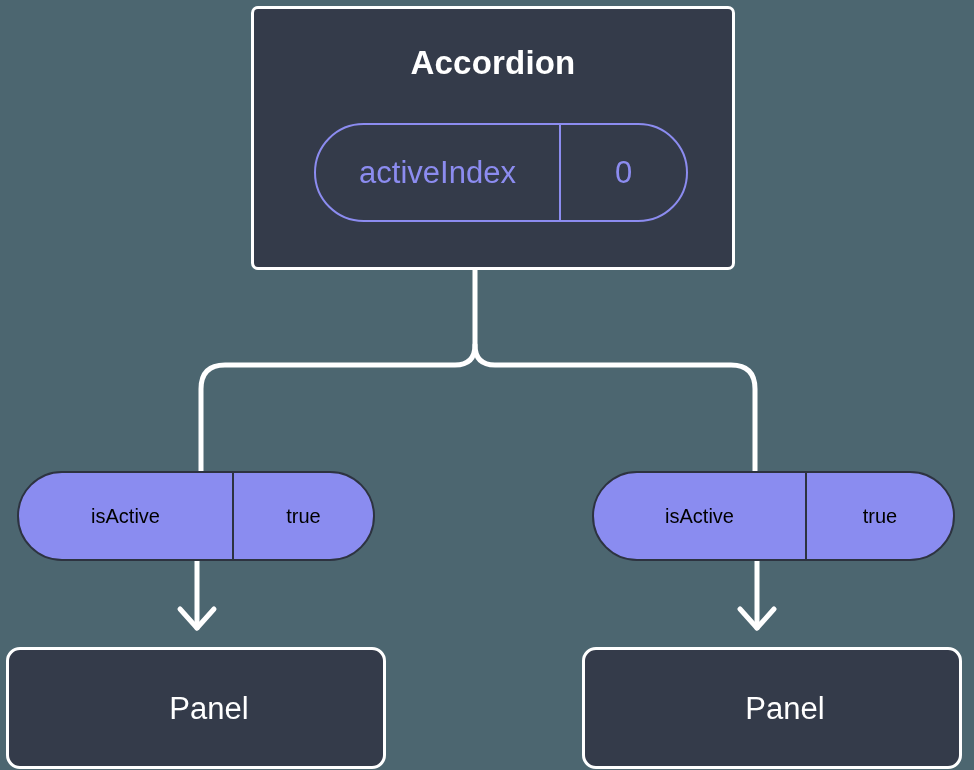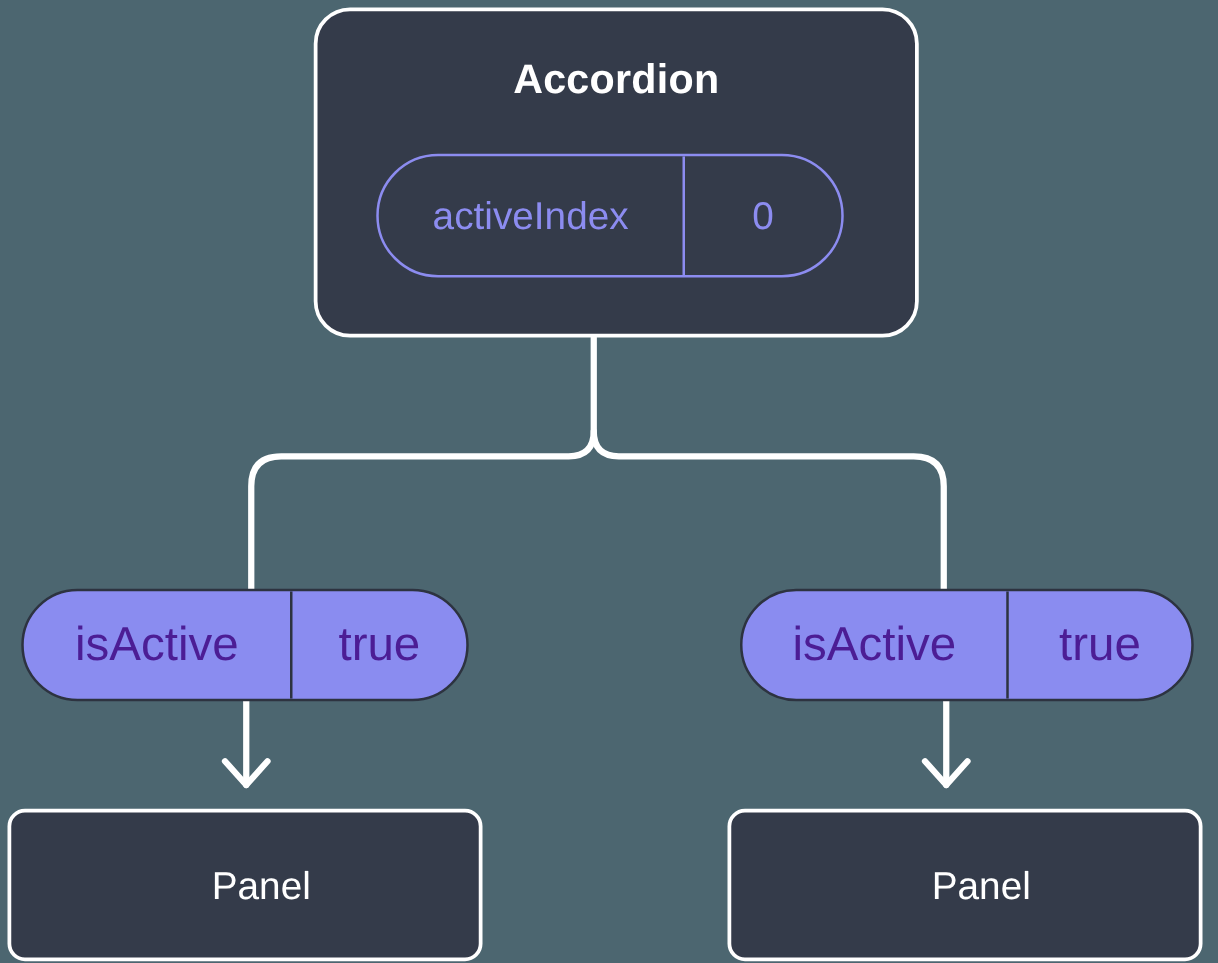--- a/index.html
+++ b/index.html
@@ -28,21 +28,21 @@
     height: 770px;
     pointer-events: none;
   }
 
   
   .node-box {
     position: absolute;
     box-sizing: border-box;
     background: #343b4a;
     border: 3px solid #ffffff;
-    border-radius: 29px;
+    border-radius: 7px;
     display: flex;
     flex-direction: column;
     align-items: center;
   }
 
   
   #accordion-node {
     left: 251px;
     top: 6px;
     width: 484px;
@@ -54,21 +54,21 @@
     color: #ffffff;
     font-size: 33px;
     font-weight: 700;
     letter-spacing: 0.2px;
     line-height: 1;
   }
 
   
   #state-pill {
     position: absolute;
-    left: 47px;
+    left: 60px;
     top: 114px;
     width: 374px;
     height: 99px;
     box-sizing: border-box;
     border: 2px solid #8c8cf0;
     border-radius: 50px;
     display: flex;
     align-items: stretch;
     overflow: hidden;
   }
@@ -99,22 +99,22 @@
     border-radius: 50px;
     display: flex;
     align-items: stretch;
     overflow: hidden;
   }
   .prop-pill .pill-key,
   .prop-pill .pill-val {
     display: flex;
     align-items: center;
     justify-content: center;
-    color: #4c1d95;
-    font-size: 38px;
+    color: #000000;
+    font-size: 20px;
     line-height: 1;
   }
   .prop-pill .pill-key {
     border-right: 2px solid #2d3340;
   }
   .prop-pill .pill-val {
     flex: 1;
   }
 
   #pill-left {

